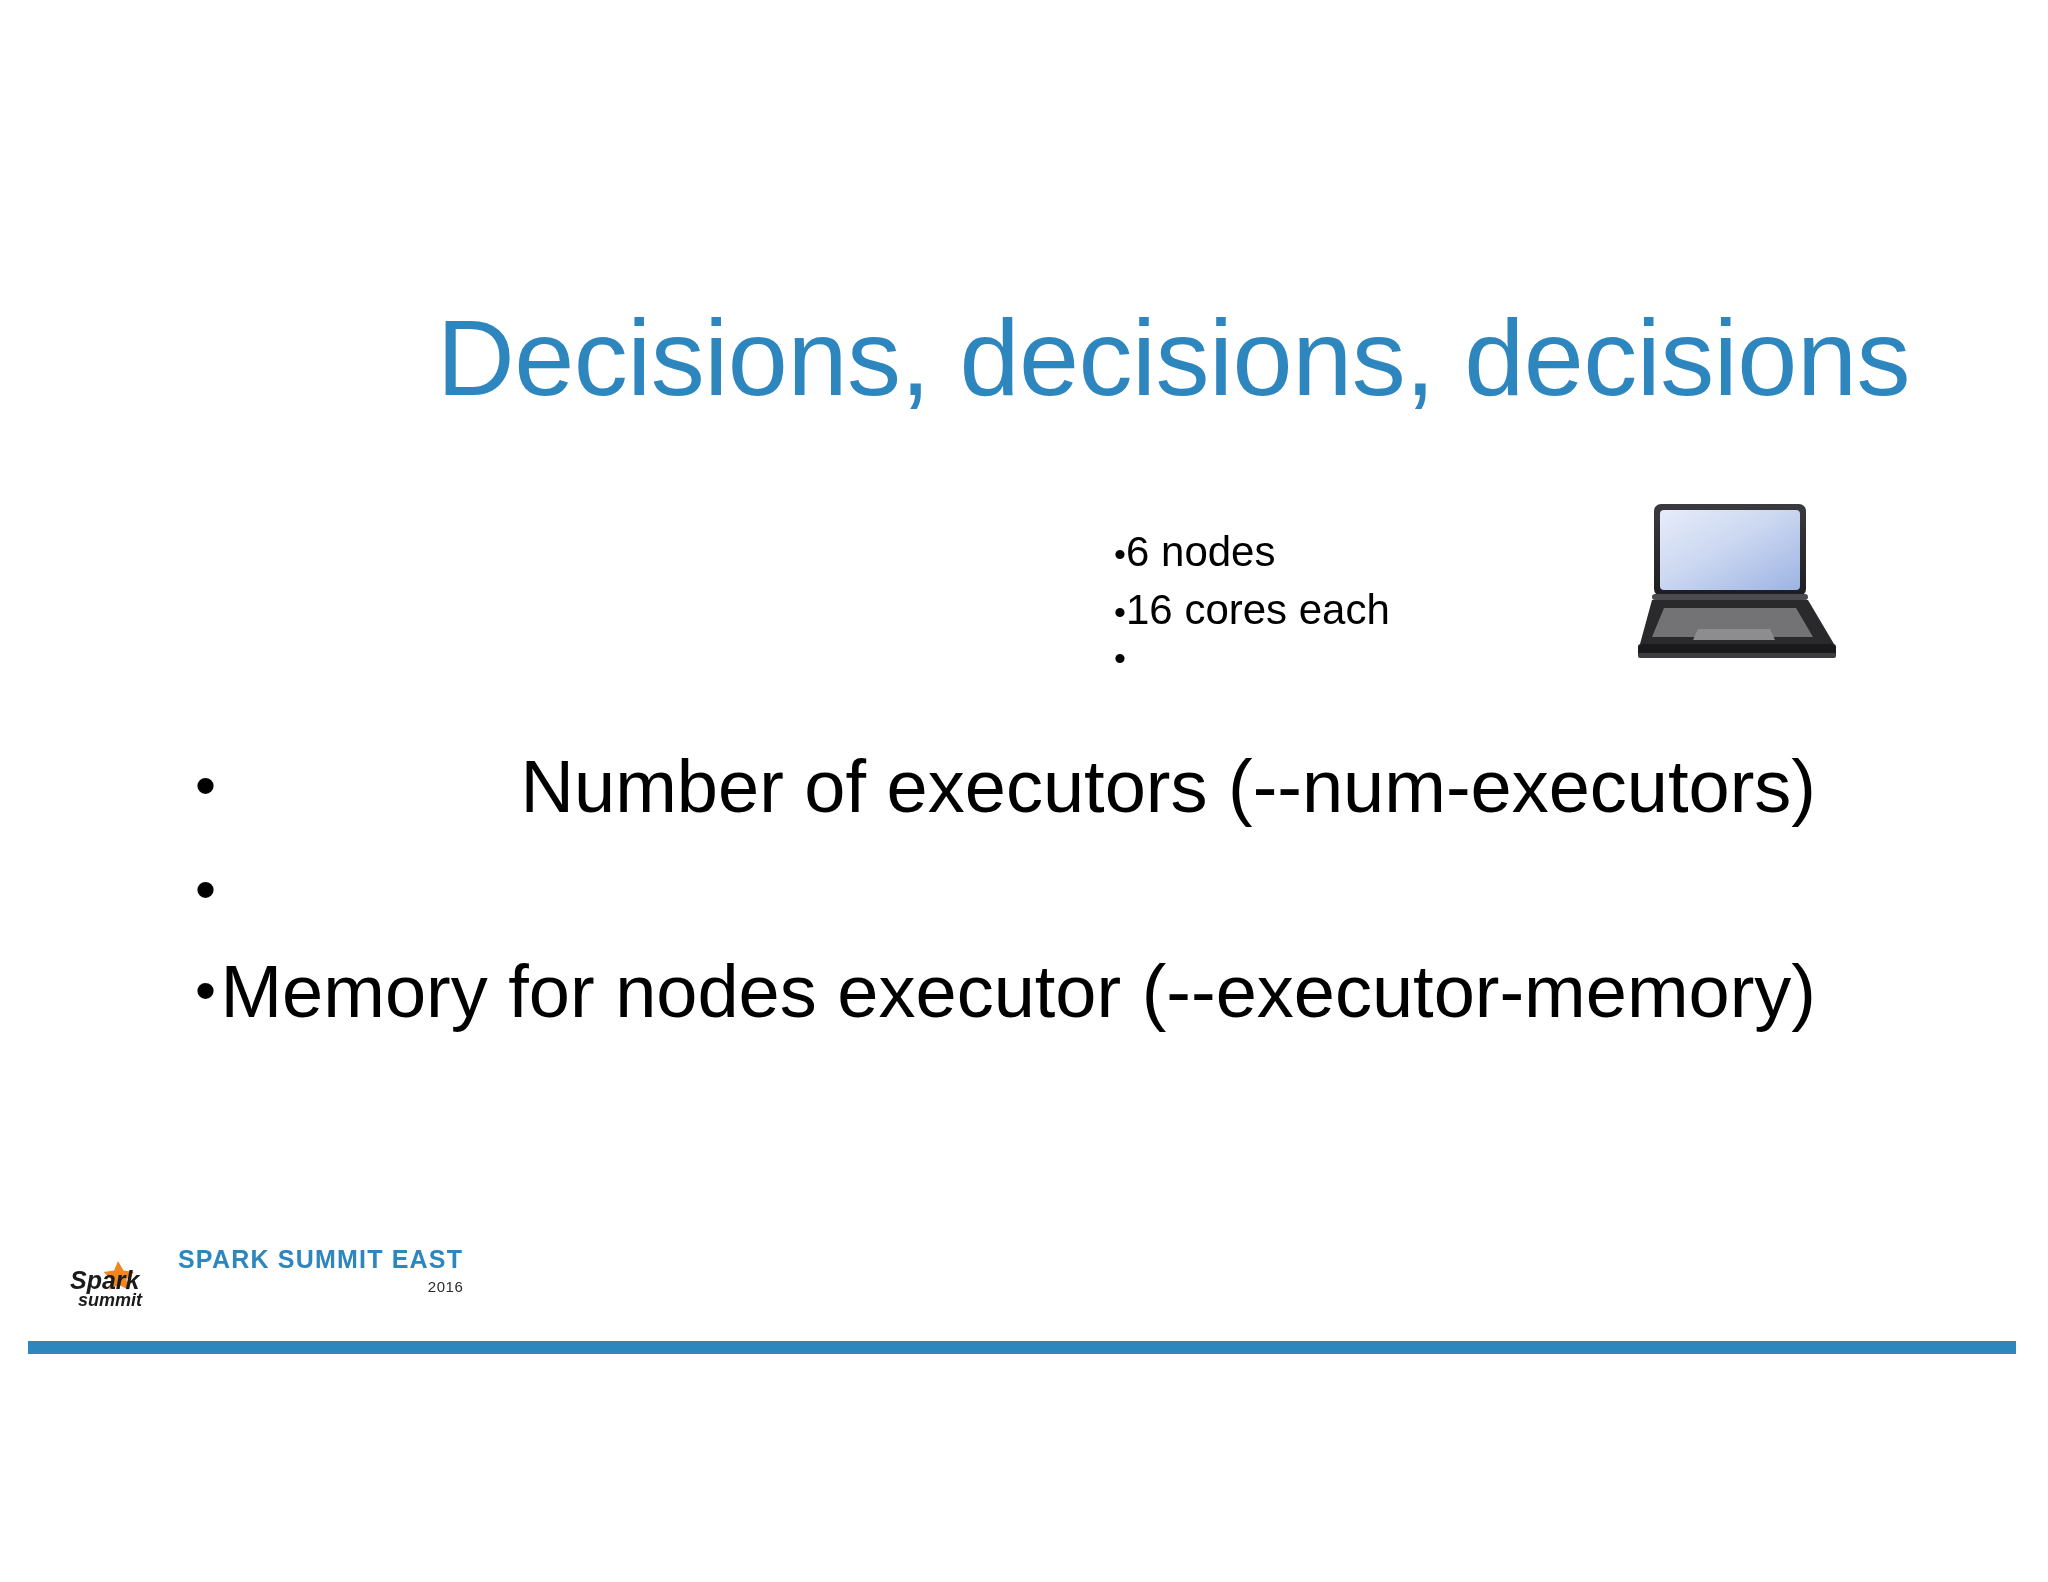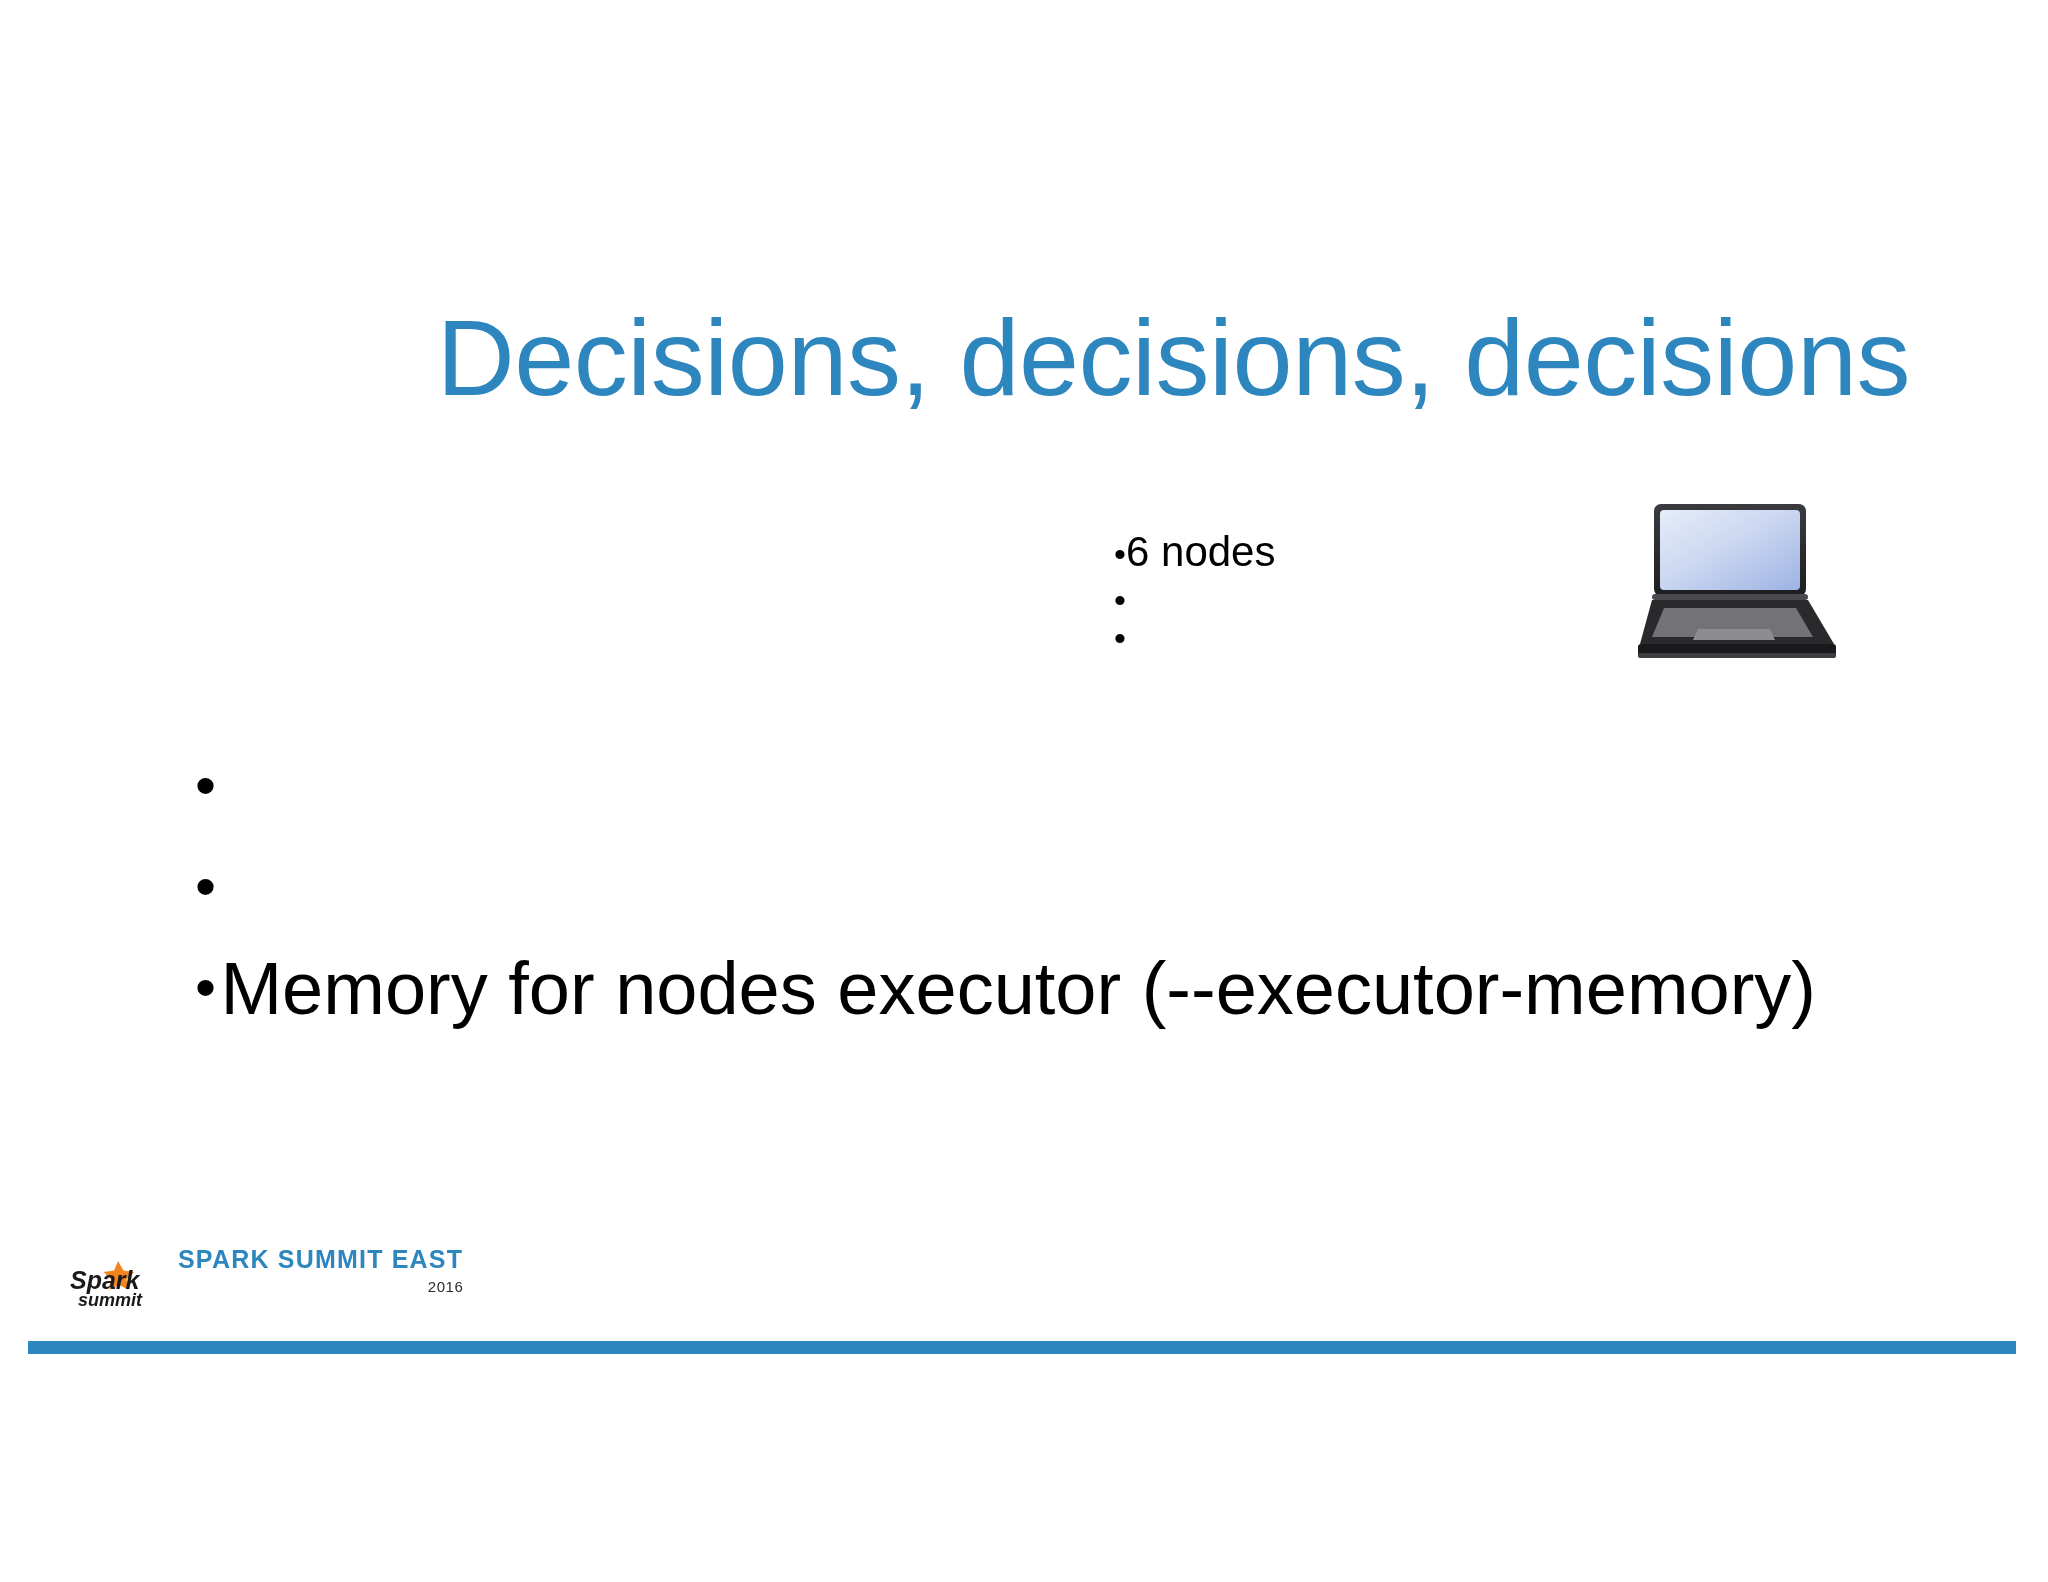--- a/index.html
+++ b/index.html
@@ -149,20 +149,21 @@
 
   <div class="slide-title">Decisions, decisions, decisions</div>
 
   <div class="node-specs">
     <div class="spec-row">
       <span class="spec-bullet">•</span>
       <span class="spec-text">6 nodes</span>
     </div>
     <div class="spec-row">
       <span class="spec-bullet">•</span>
+      <span class="spec-text">16 cores each</span>
     </div>
     <div class="spec-row">
       <span class="spec-bullet">•</span>
     </div>
   </div>
 
   <div class="laptop">
     <svg viewBox="0 0 216 180" width="216" height="180" xmlns="http://www.w3.org/2000/svg">
       <defs>
         <linearGradient id="scr" x1="0" y1="0" x2="1" y2="1">
@@ -188,20 +189,21 @@
       <polygon points="60,131 132,131 137,142 55,142" fill="#8d8d90"></polygon>
 
       <rect x="0" y="146" width="198" height="12" rx="3" ry="3" fill="#1a1a1d"></rect>
       <rect x="0" y="155" width="198" height="5" rx="2" ry="2" fill="#3d3d41"></rect>
     </svg>
   </div>
 
   <div class="main-bullets">
     <div class="bullet-row">
       <span class="bullet-dot">•</span>
+      <span class="bullet-text">Number of executors (--num-executors)</span>
     </div>
     <div class="bullet-row">
       <span class="bullet-dot">•</span>
     </div>
     <div class="bullet-row">
       <span class="bullet-dot">•</span>
       <span class="bullet-text">Memory for nodes executor (--executor-memory)</span>
     </div>
   </div>
 

